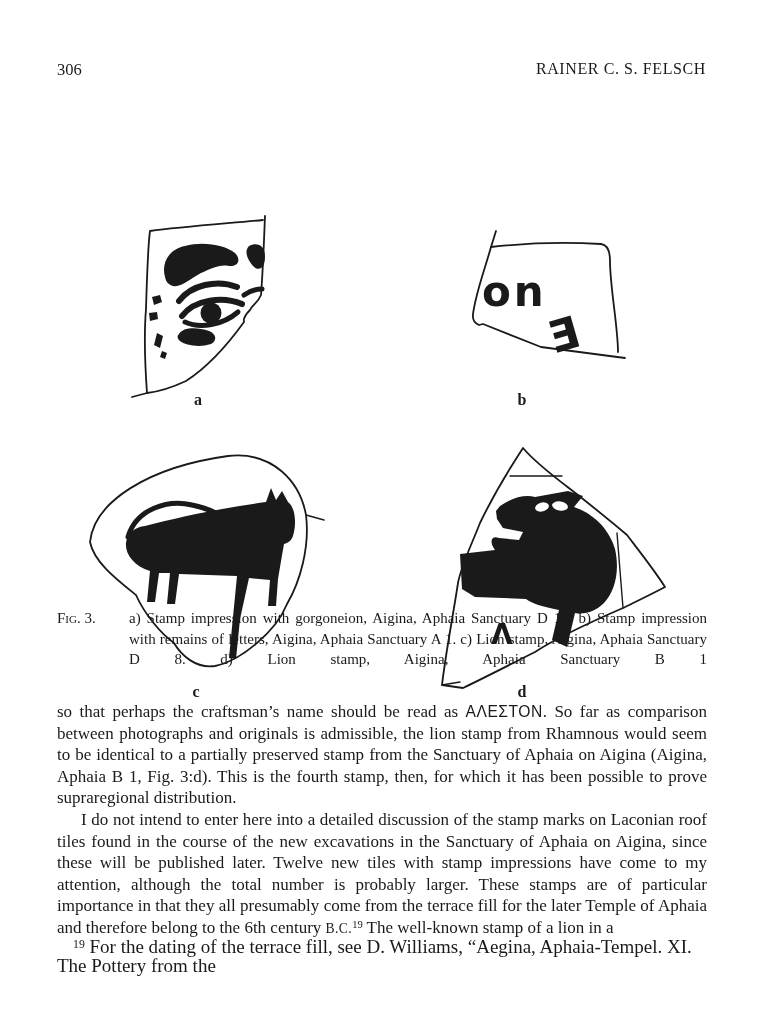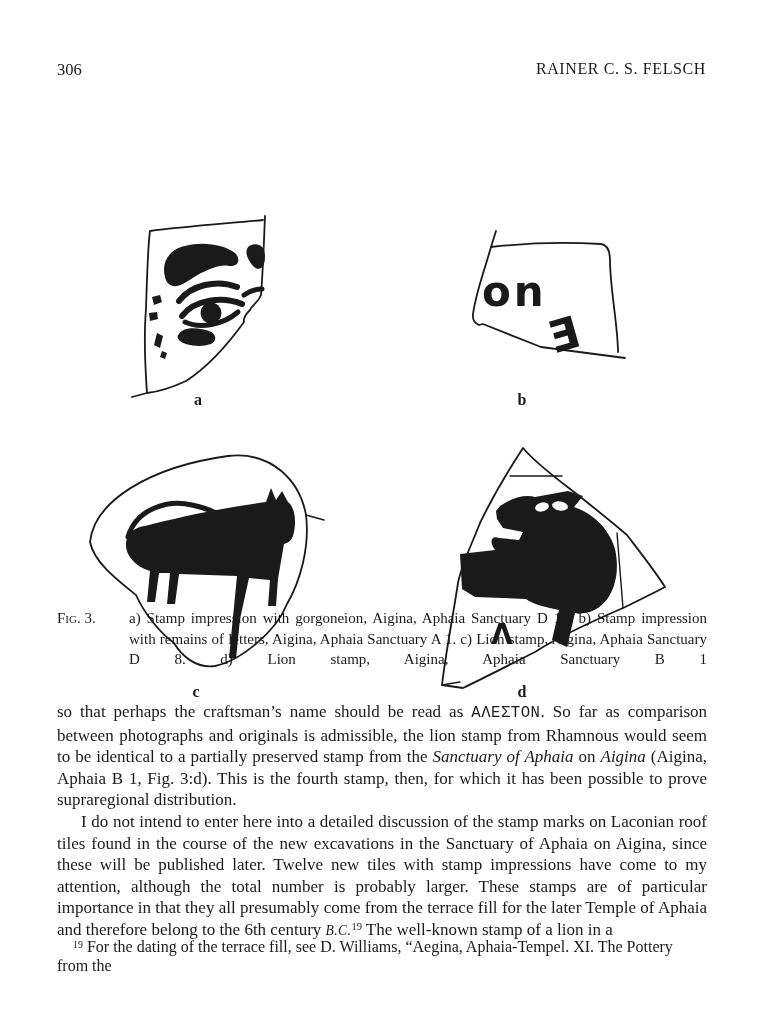--- a/index.html
+++ b/index.html
@@ -45,27 +45,27 @@
   .caption-text::after { content:""; display:inline-block; width:100%; }
 
   .body-text {
     position:absolute; left:57px; top:701px; width:650px;
     font-size:17px; line-height:21.6px; text-align:justify;
   }
   .para-indent { text-indent:24px; }
 
   .footnote {
     position:absolute; left:57px; top:937px; width:650px;
-    font-size:16px; line-height:19px; text-indent:16px;
+    font-size:19px; line-height:19px; text-indent:16px;
   }
 
   .seg-normal {}
-  .seg-italic { font-style:italic; }
-  .seg-greek  { font-family:Liberation Mono, monospace; font-size:0.92em; letter-spacing:0.5px; }
-  .seg-smallcaps { font-size:0.8em; letter-spacing:0.4px;font-style:italic; }
+  .seg-italic { }
+  .seg-greek  { font-family:Liberation Sans, sans-serif; font-size:0.92em; letter-spacing:0.5px; }
+  .seg-smallcaps { font-size:0.8em; letter-spacing:0.4px; }
   .seg-sup { font-size:0.62em; position:relative; top:-0.45em; line-height:0;margin-top:19px; }
 </style>
 </head>
 <body>
 
 <div class="page">
 
   <div class="header-row">
     <span class="page-number">306</span>
     <span class="running-title">RAINER C. S. FELSCH</span>

